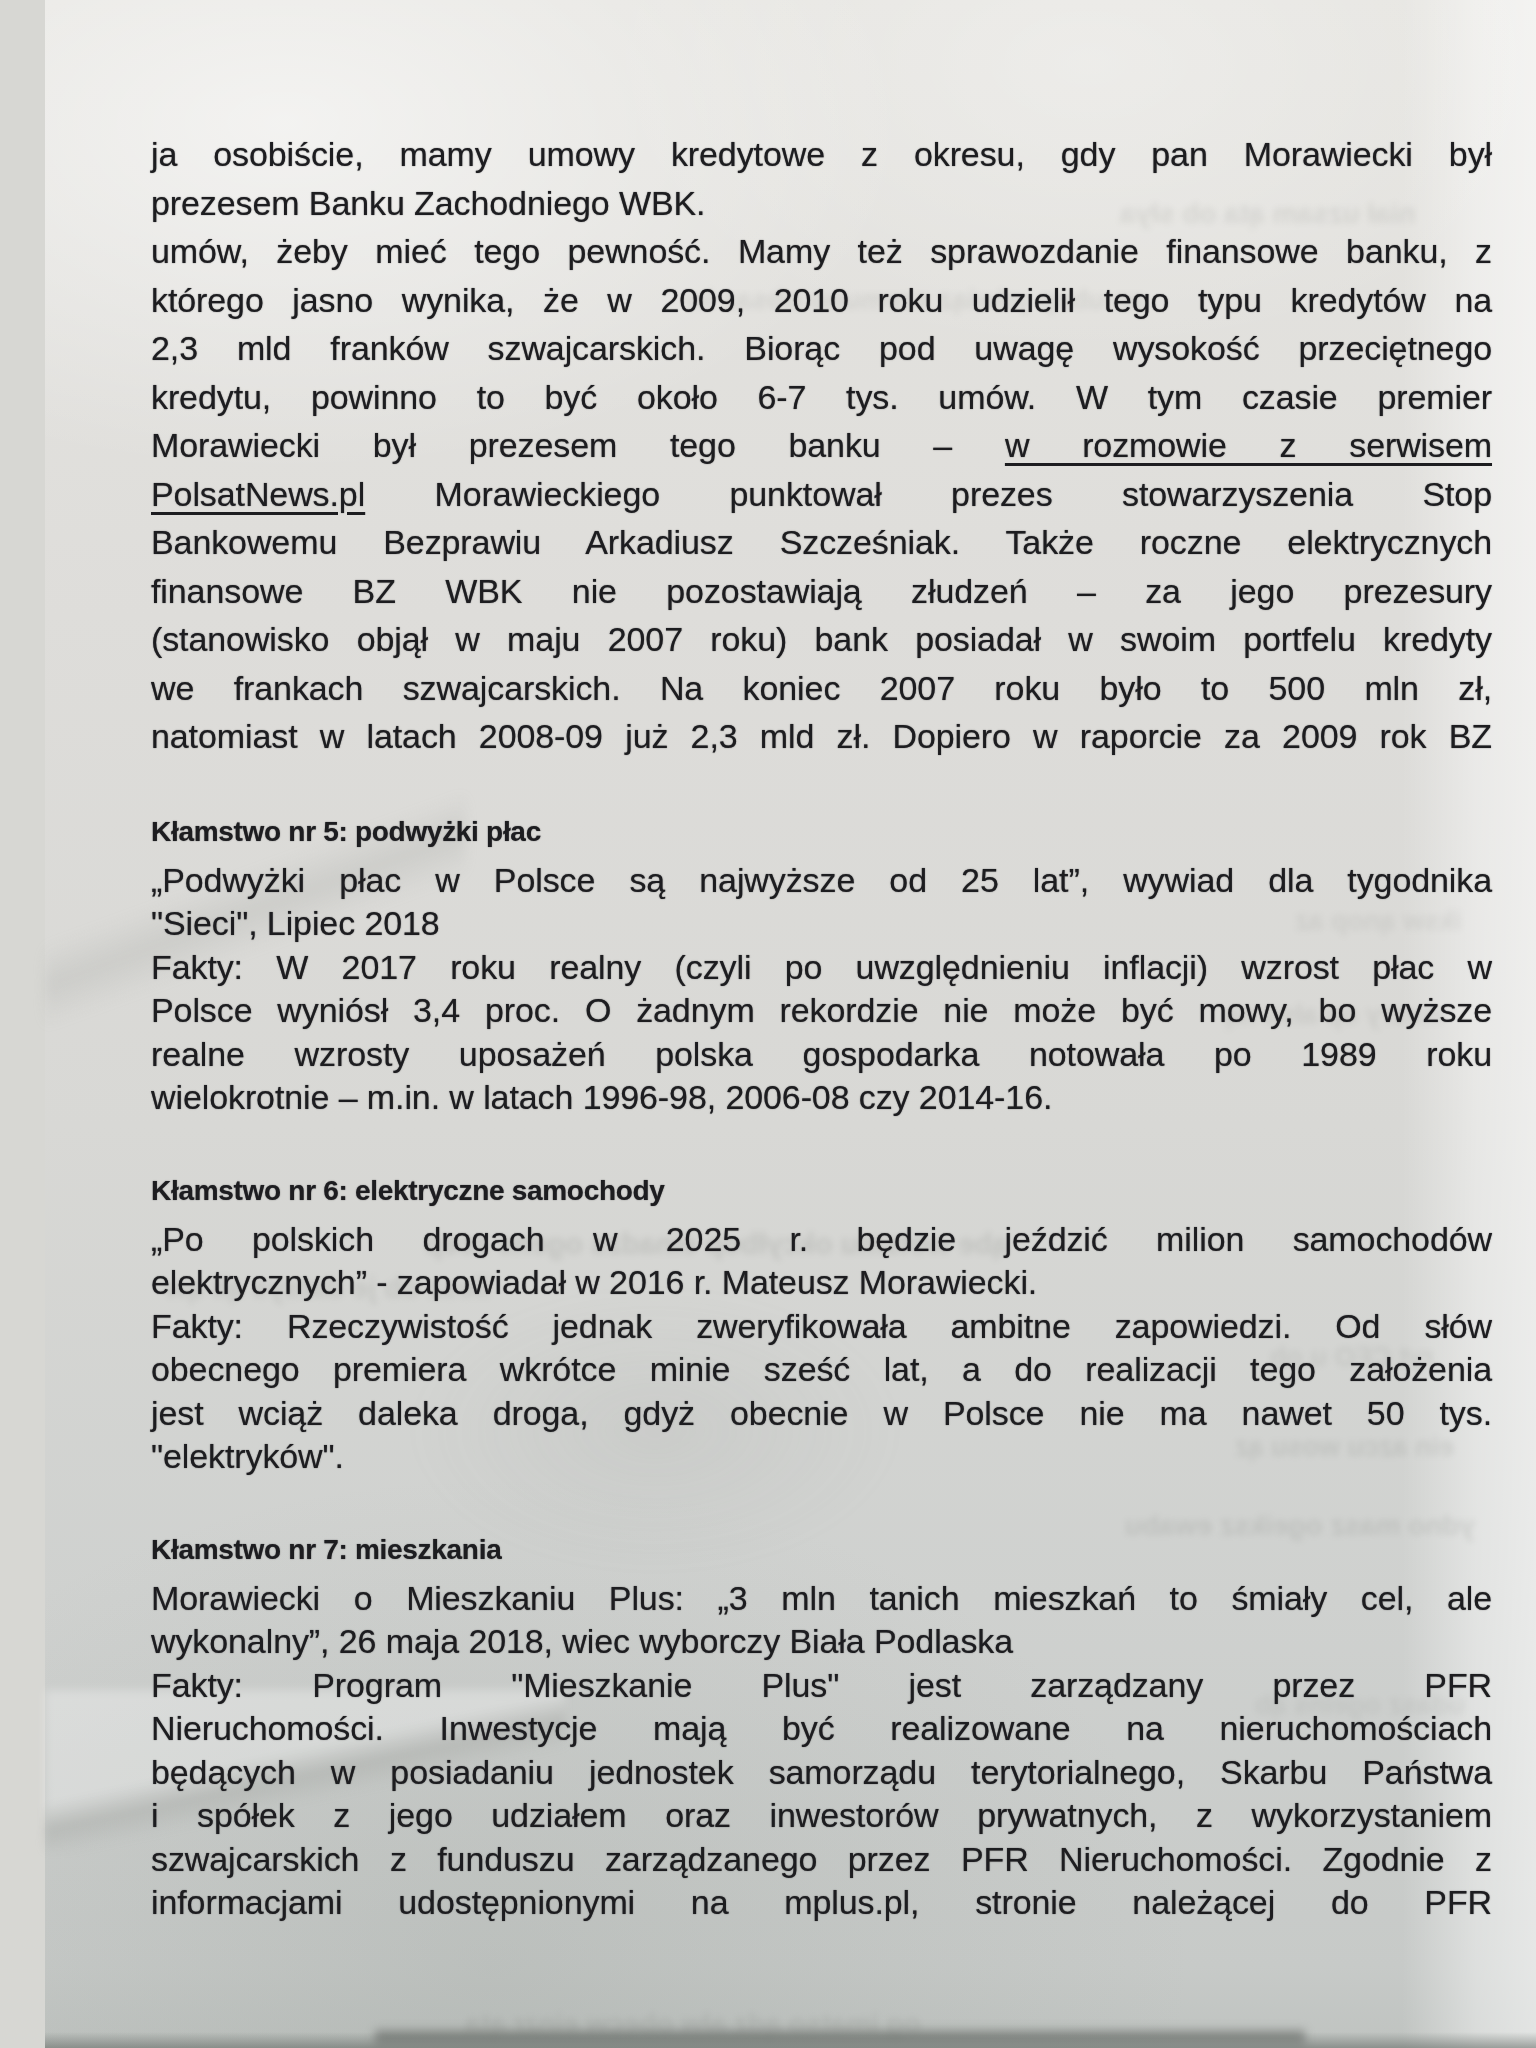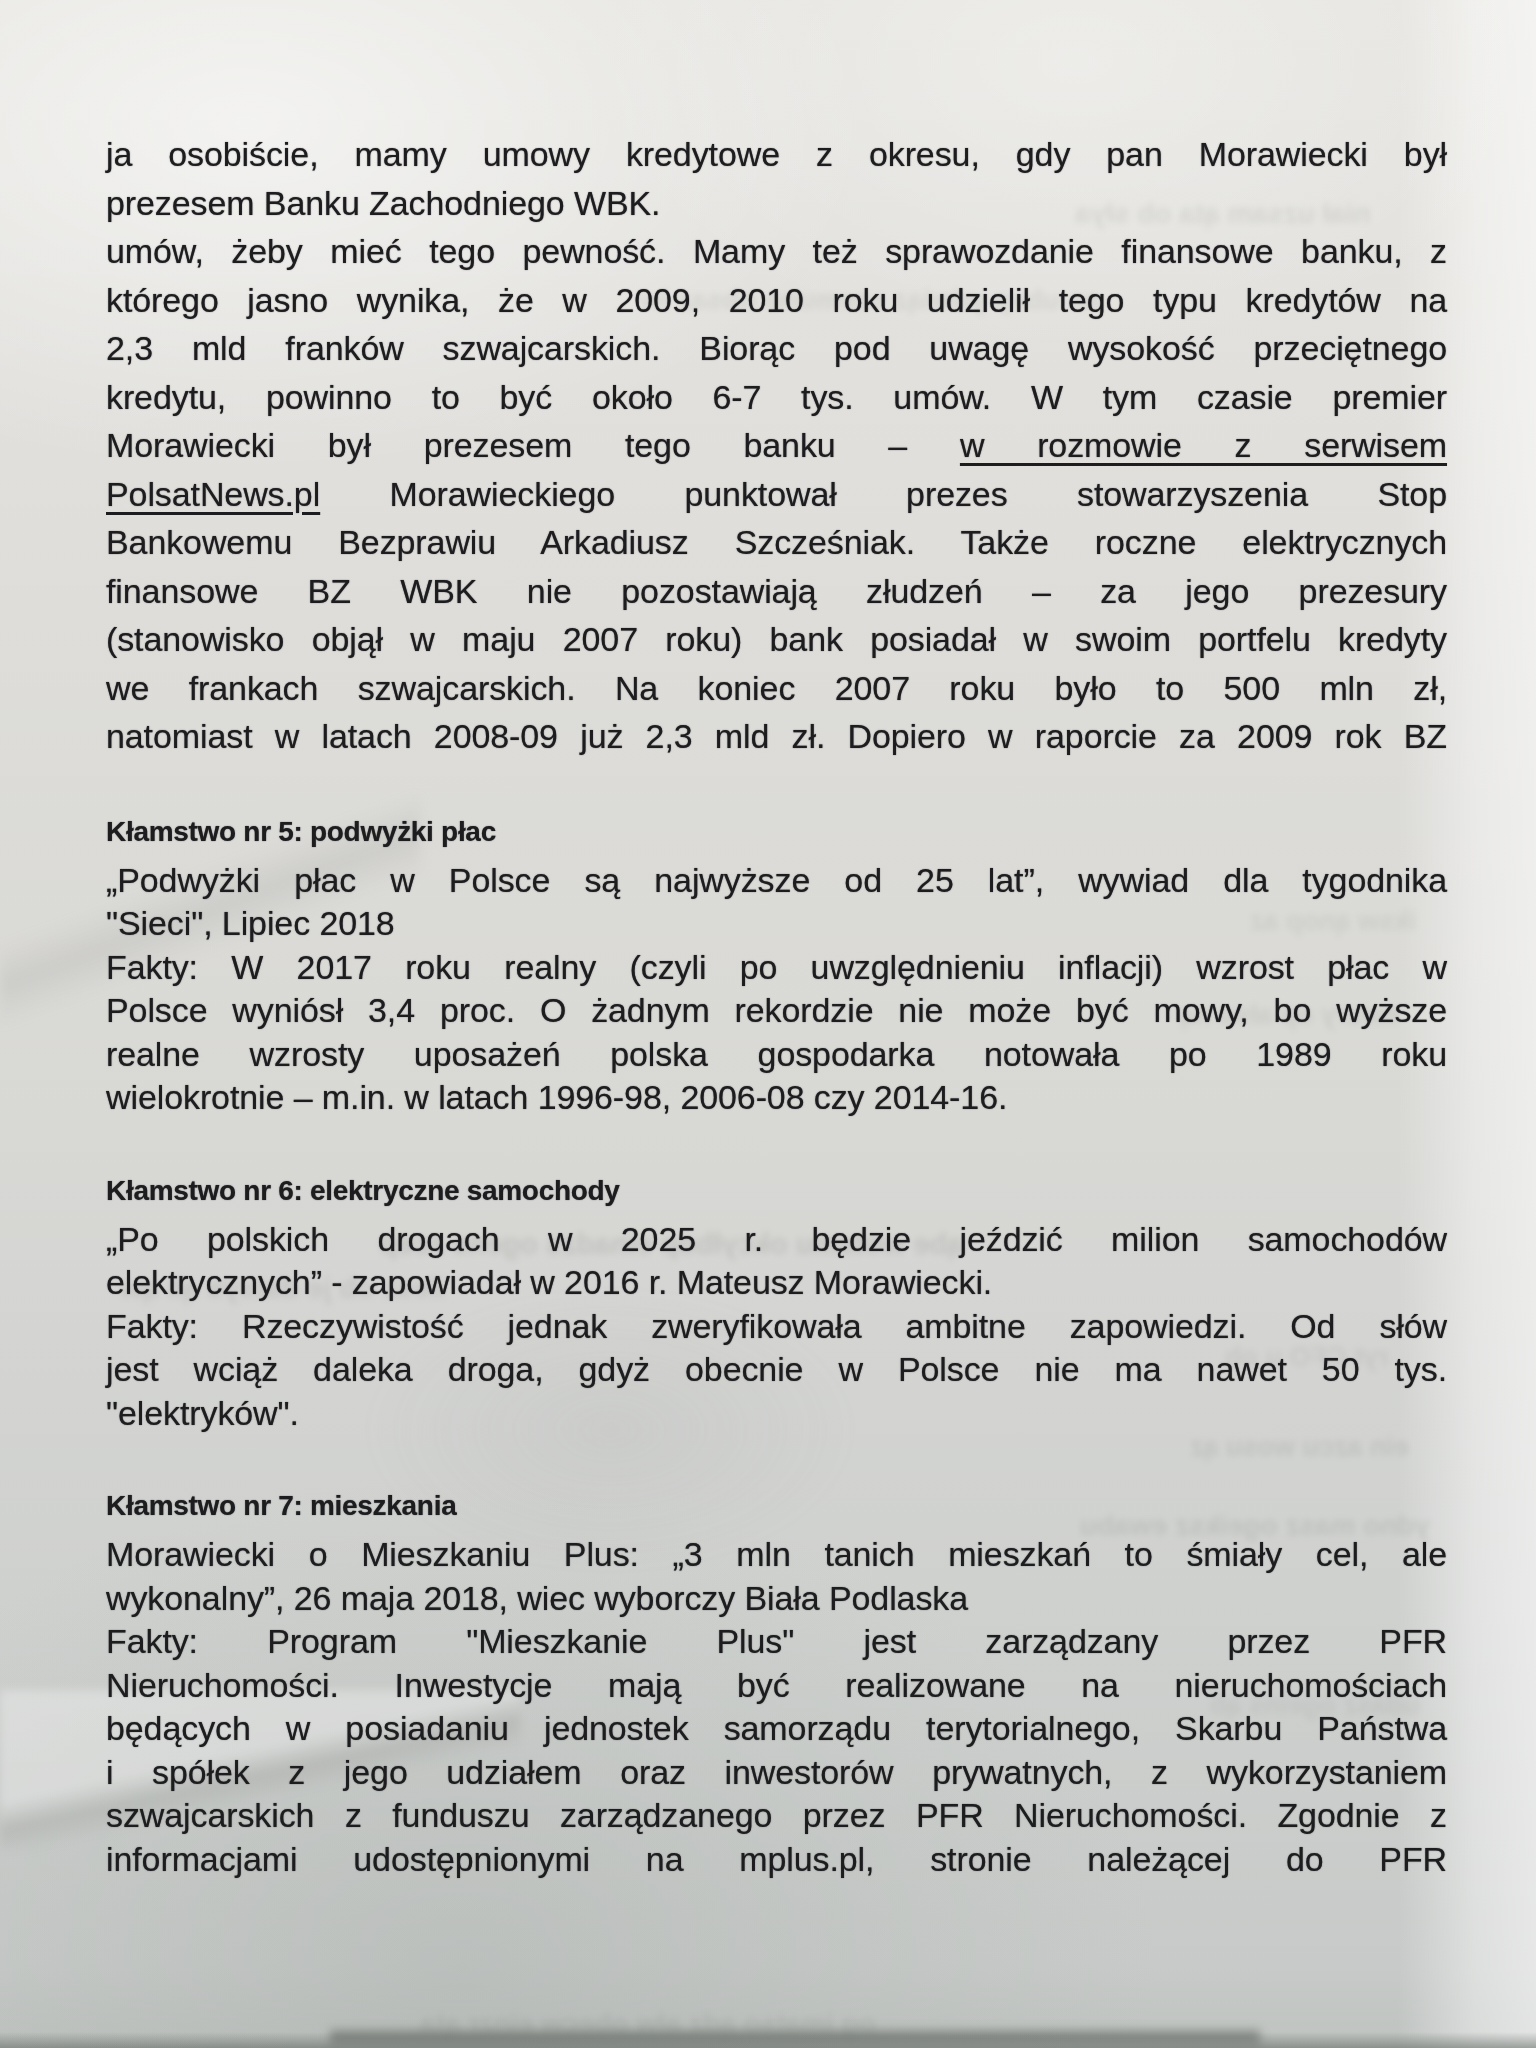--- a/index.html
+++ b/index.html
@@ -10,20 +10,21 @@
   }
   
   .paper{
     position:absolute;inset:0;
     background:
       radial-gradient(ellipse 900px 500px at 16% 6%, rgba(255,255,255,0.55), rgba(255,255,255,0) 70%),
       radial-gradient(ellipse 700px 420px at 70% 3%, rgba(255,255,255,0.30), rgba(255,255,255,0) 70%),
       linear-gradient(90deg, rgba(255,255,255,0) 91%, rgba(255,255,255,0.40) 96%, rgba(255,255,255,0.55) 100%),
       radial-gradient(ellipse 1000px 700px at 30% 96%, rgba(140,148,142,0.20), rgba(140,148,142,0) 70%),
       linear-gradient(180deg,#e6e5e1 0%,#deddda 30%,#d8d8d5 55%,#cfd1cf 78%,#c7cac8 96%,#bfc3c0 100%);
+    margin-left: 45px;
   }
   .crease{position:absolute;pointer-events:none;}
   .crease-1{ 
     left:0;top:780px;width:420px;height:260px;
     background:linear-gradient(160deg, rgba(255,255,255,0) 40%, rgba(170,172,168,0.28) 50%, rgba(255,255,255,0) 60%);
     filter:blur(6px);
   }
   .crease-2{ 
     left:0;top:1690px;width:520px;height:160px;
     background:linear-gradient(168deg, rgba(255,255,255,0.30) 42%, rgba(158,160,156,0.34) 52%, rgba(255,255,255,0) 62%);
@@ -116,20 +117,21 @@
         <div class="line"><span>realne wzrosty uposażeń polska gospodarka notowała po 1989 roku</span></div>
         <div class="line last"><span>wielokrotnie – m.in. w latach 1996-98, 2006-08 czy 2014-16.</span></div>
       </div>
       <div class="block heading">Kłamstwo nr 6: elektryczne samochody</div>
       <div class="block para">
         <div class="line"><span class="it">„Po polskich drogach w 2025 r. będzie jeździć milion samochodów</span></div>
         <div class="line last"><span class="it">elektrycznych”</span><span> - zapowiadał w 2016 r. Mateusz Morawiecki.</span></div>
       </div>
       <div class="block para">
         <div class="line"><span>Fakty: Rzeczywistość jednak zweryfikowała ambitne zapowiedzi. Od słów</span></div>
+        <div class="line"><span>obecnego premiera wkrótce minie sześć lat, a do realizacji tego założenia</span></div>
         <div class="line"><span>jest wciąż daleka droga, gdyż obecnie w Polsce nie ma nawet 50 tys.</span></div>
         <div class="line last"><span>"elektryków".</span></div>
       </div>
       <div class="block heading">Kłamstwo nr 7: mieszkania</div>
       <div class="block para">
         <div class="line"><span>Morawiecki o Mieszkaniu Plus: </span><span class="it">„3 mln tanich mieszkań to śmiały cel, ale</span></div>
         <div class="line last"><span class="it">wykonalny”</span><span>, 26 maja 2018, wiec wyborczy Biała Podlaska</span></div>
       </div>
       <div class="block para">
         <div class="line"><span>Fakty: Program "Mieszkanie Plus" jest zarządzany przez PFR</span></div>

